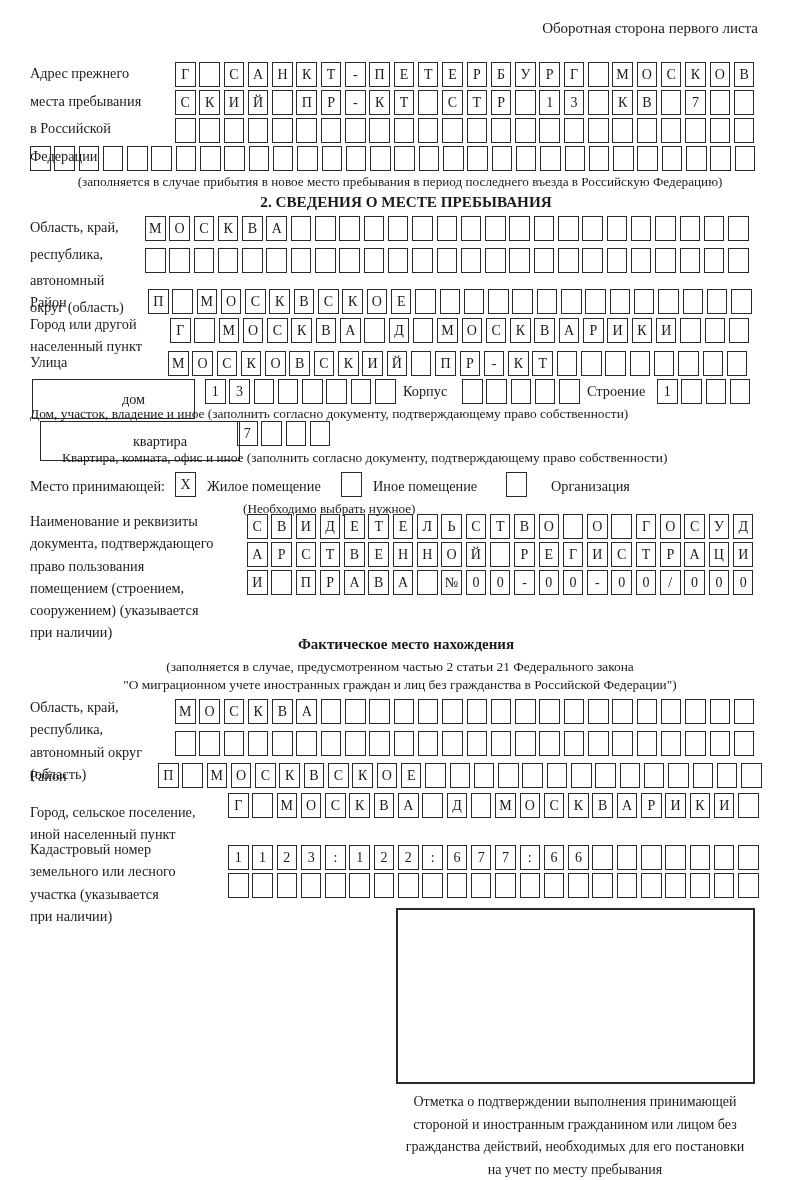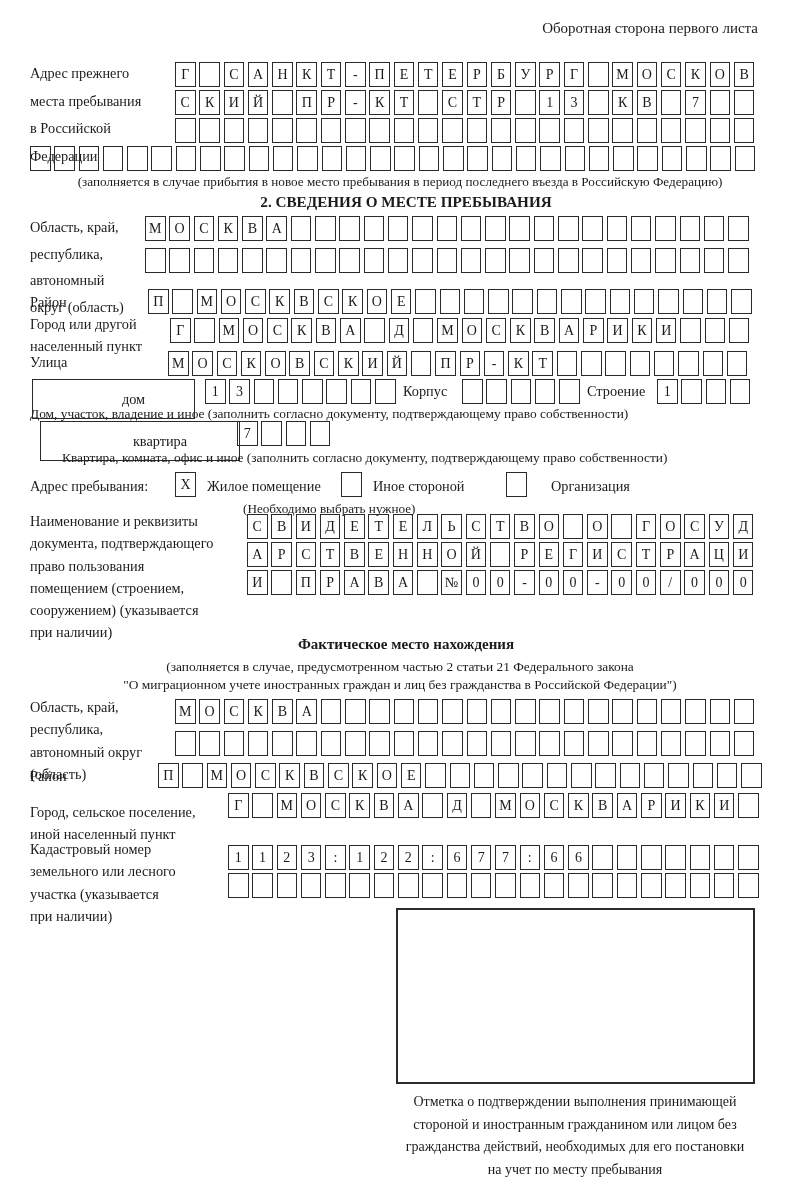--- a/index.html
+++ b/index.html
@@ -334,25 +334,25 @@
 
   <div class="wbox" style="left:40px;top:421px;width:200px;">квартира</div>
   <div class="cells" style="left:237px;top:421px;">
       <span class="cell">7</span>
       <span class="cell"></span>
       <span class="cell"></span>
       <span class="cell"></span>
     </div>
   <div class="abs cap" style="left:30px;top:450px;margin-left:32px;">Квартира, комната, офис и иное (заполнить согласно документу, подтверждающему право собственности)</div>
 
-  <div class="abs lbl" style="left:30px;top:473px;">Адрес пребывания:</div>
+  <div class="abs lbl" style="left:30px;top:473px;">Место принимающей:</div>
   <span class="chk" style="left:175px;top:472px;">X</span>
   <div class="abs lbl" style="left:207px;top:473px;">Жилое помещение</div>
   <span class="chk" style="left:341px;top:472px;"></span>
-  <div class="abs lbl" style="left:373px;top:473px;">Иное стороной</div>
+  <div class="abs lbl" style="left:373px;top:473px;">Иное помещение</div>
   <span class="chk" style="left:506px;top:472px;"></span>
   <div class="abs lbl" style="left:551px;top:473px;">Организация</div>
   <div class="abs note" style="left:243px;top:501px;">(Необходимо выбрать нужное)</div>
 
   <div class="abs lbl lbl-t" style="left:30px;top:510px;width:215px;">Наименование и реквизиты
 документа, подтверждающего
 право пользования
 помещением (строением,
 сооружением) (указывается
 при наличии)</div>

